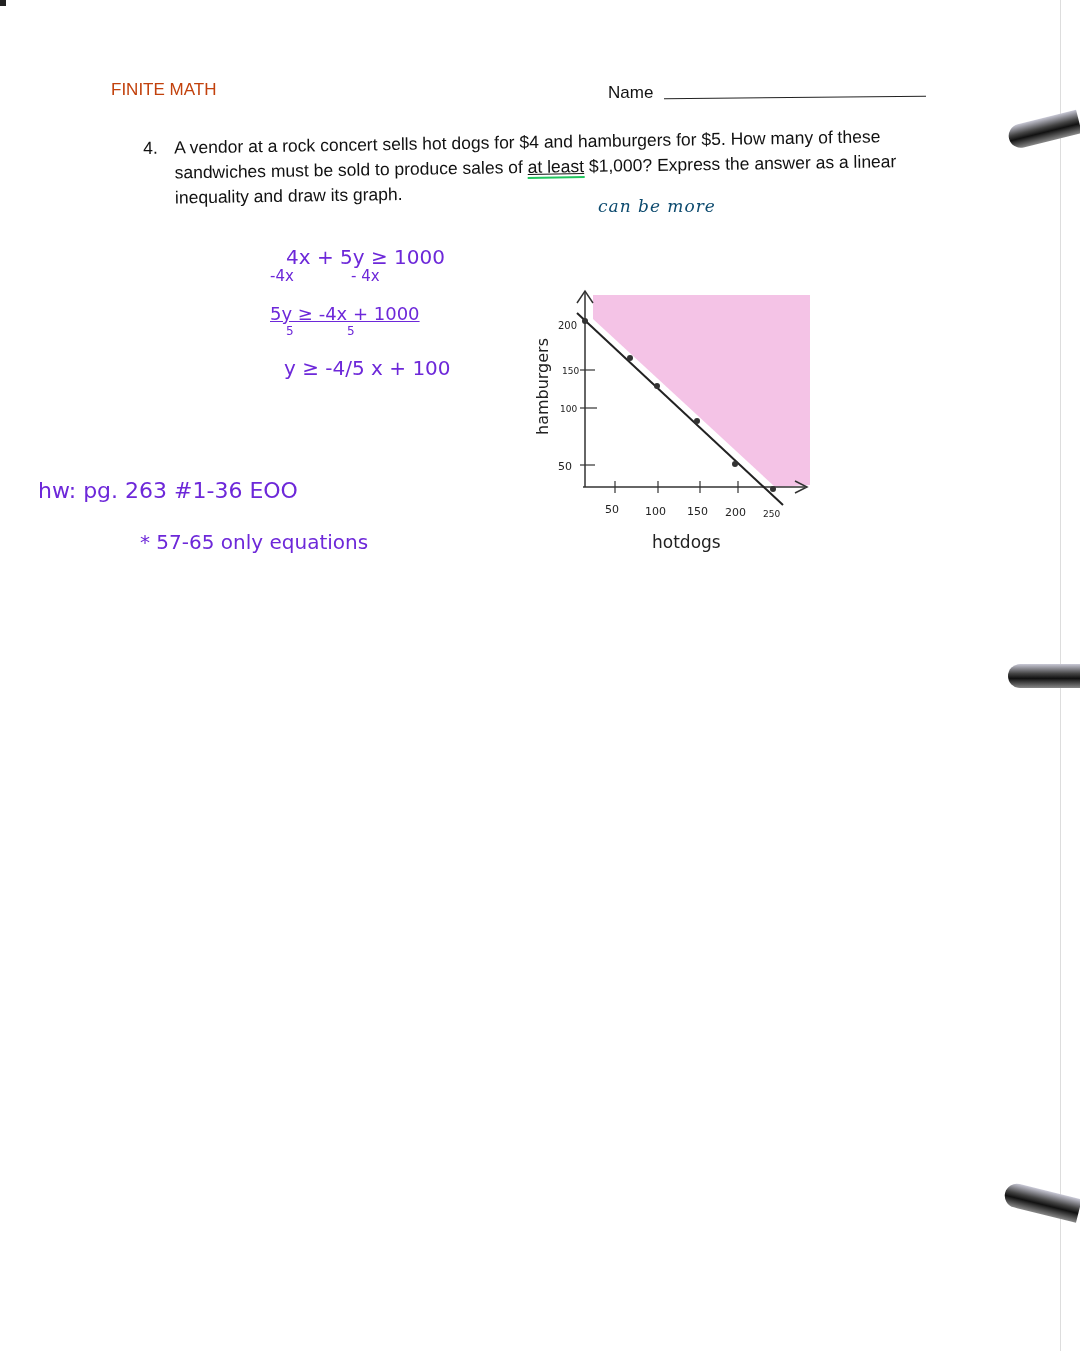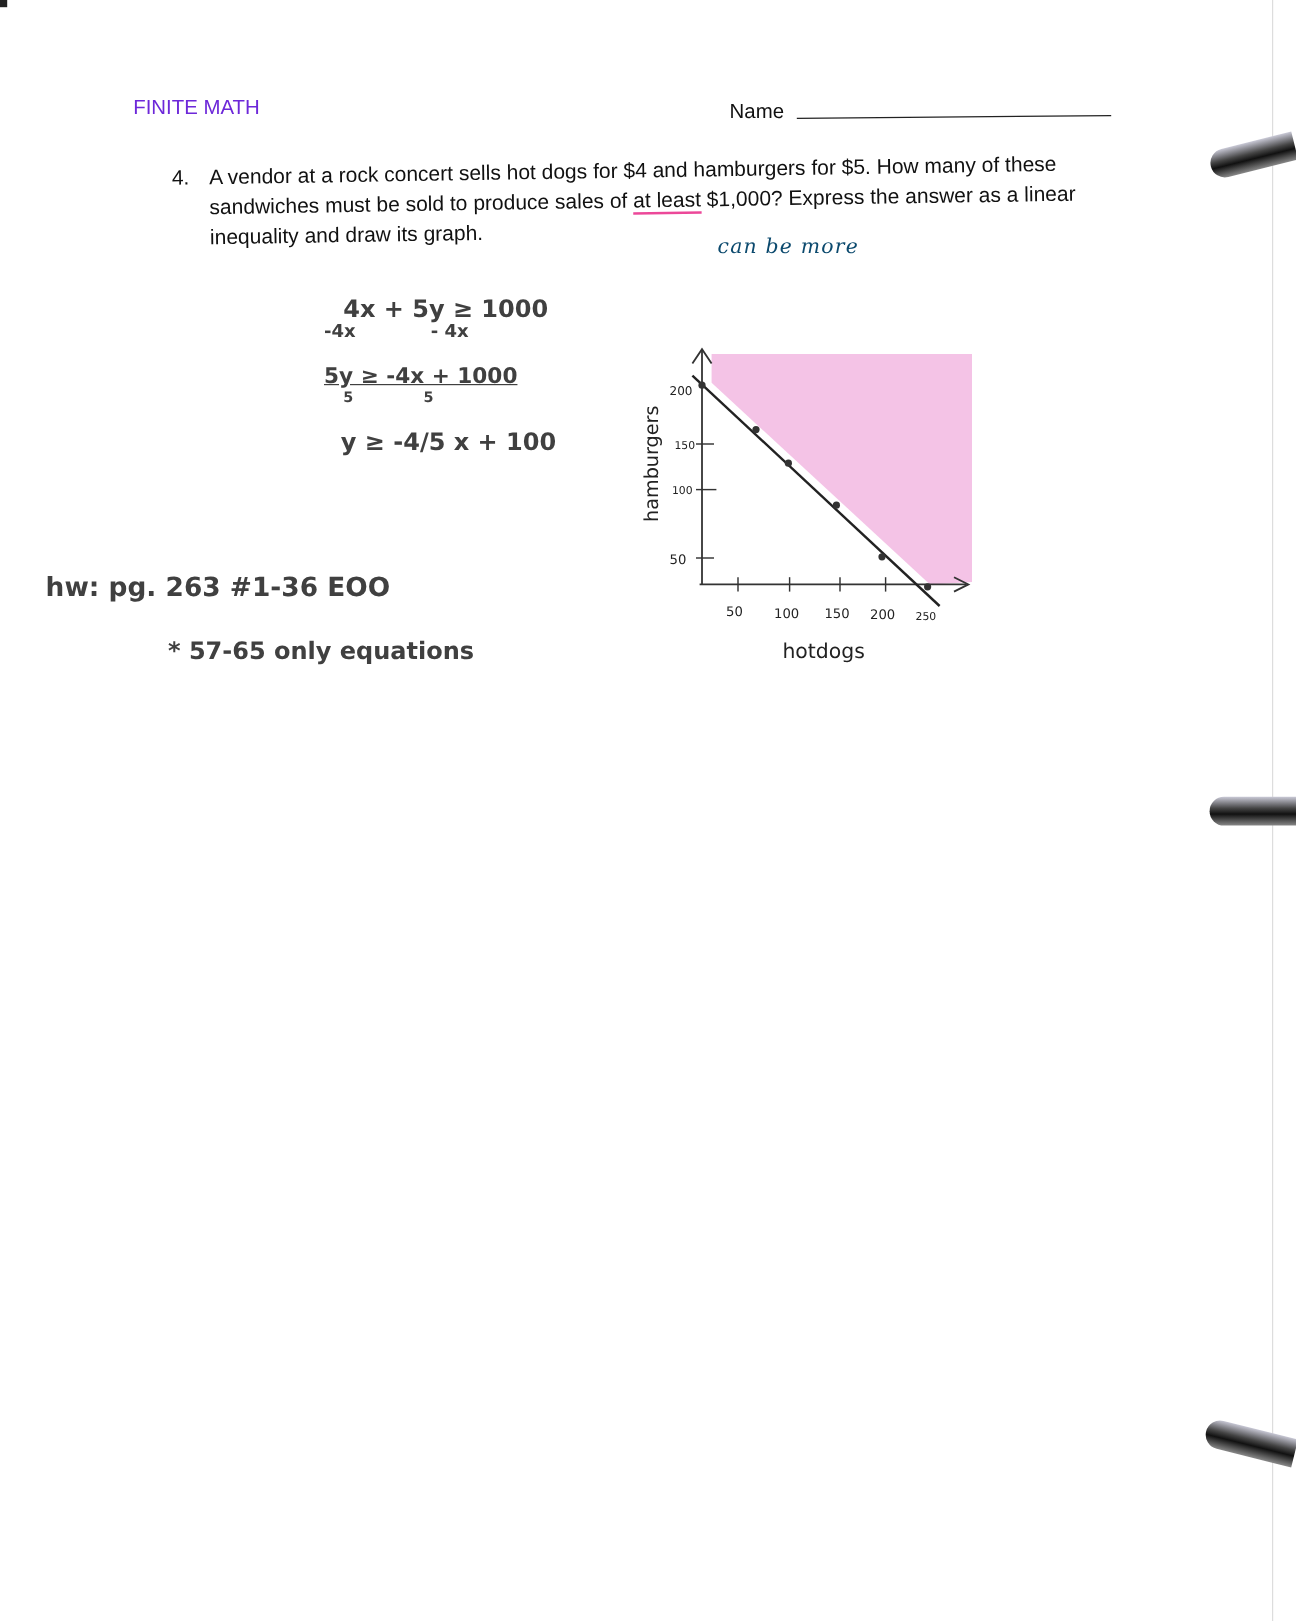--- a/index.html
+++ b/index.html
@@ -1,26 +1,26 @@
 <!DOCTYPE html>
 <html><head>
 <meta charset="utf-8">
 <style>
   html, body { margin:0; padding:0; }
   body { width:1080px; height:1351px; background:#ffffff; position:relative; overflow:hidden; font-family:"Liberation Sans", sans-serif; color:#111; }
   .abs { position:absolute; }
-  .hand { font-family:"DejaVu Sans", sans-serif; color:#404040; font-weight:700; }
+  .hand { font-family:"DejaVu Sans", sans-serif; color:#6d28d9; font-weight:400; }
   .corner-mark { left:0; top:0; width:6px; height:6px; background:#222; }
-  .course { left:111px; top:80px; font-size:17px; color:#6d28d9; }
+  .course { left:111px; top:80px; font-size:17px; color:#c2410c; }
   .name-label { left:608px; top:83px; font-size:17px; }
   .name-line { left:664px; top:97px; width:262px; height:0; border-top:1.5px solid #222; transform:rotate(-0.5deg); }
   .problem { left:143px; top:136px; width:780px; font-size:17.5px; line-height:25px; transform:rotate(-0.9deg); transform-origin:left top; }
   .problem .num { position:absolute; left:0; top:0; }
   .problem .txt { margin-left:31px; display:block; }
-  .hl { border-bottom:2px solid #ec4899; }
+  .hl { border-bottom:2px solid #22c55e;text-decoration:underline; }
   .note { left:598px; top:196px; font-size:17px; font-style:italic; letter-spacing:1px; color:#0c4a6e; font-family:"DejaVu Serif", serif; }
   .work { left:270px; top:245px; font-size:20px; }
   .work div { white-space:nowrap; }
   .hw { left:38px; top:478px; font-size:22px; }
   .hw2 { left:140px; top:530px; font-size:20px; }
   .ring { right:0; width:80px; height:24px; border-radius:14px 0 0 14px; background:linear-gradient(#c9c9d6, #444 40%, #111 60%, #888); }
   .margin-line { left:1060px; top:0; width:0; height:1351px; border-left:1px solid #ddd; }
   #graph { left:525px; top:255px; }
 </style>
 </head>

